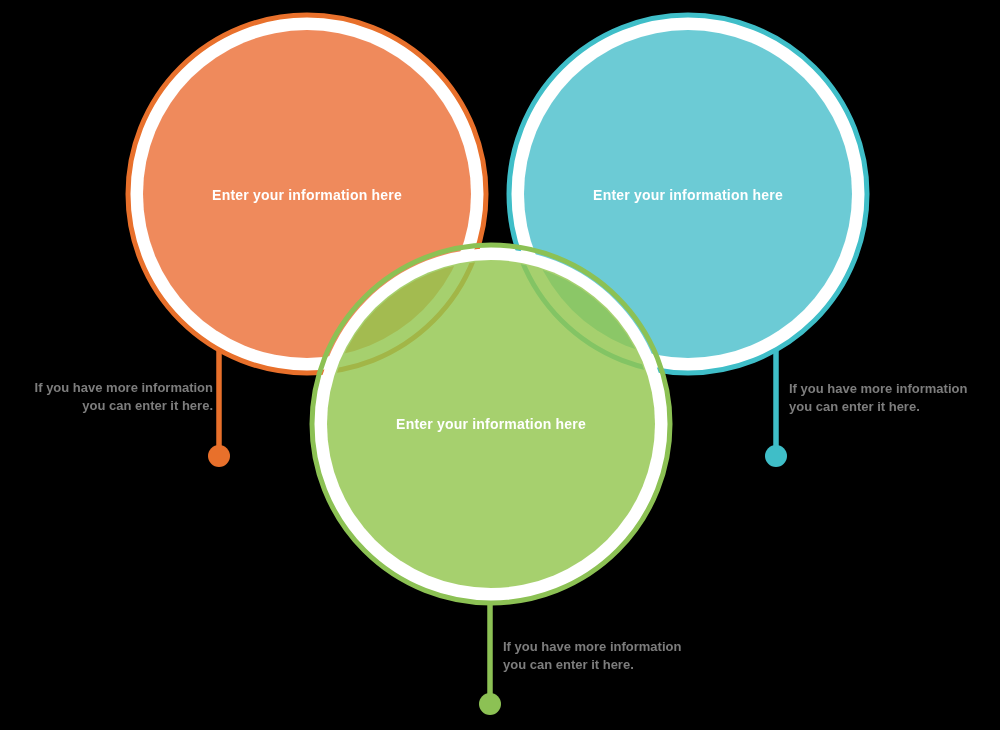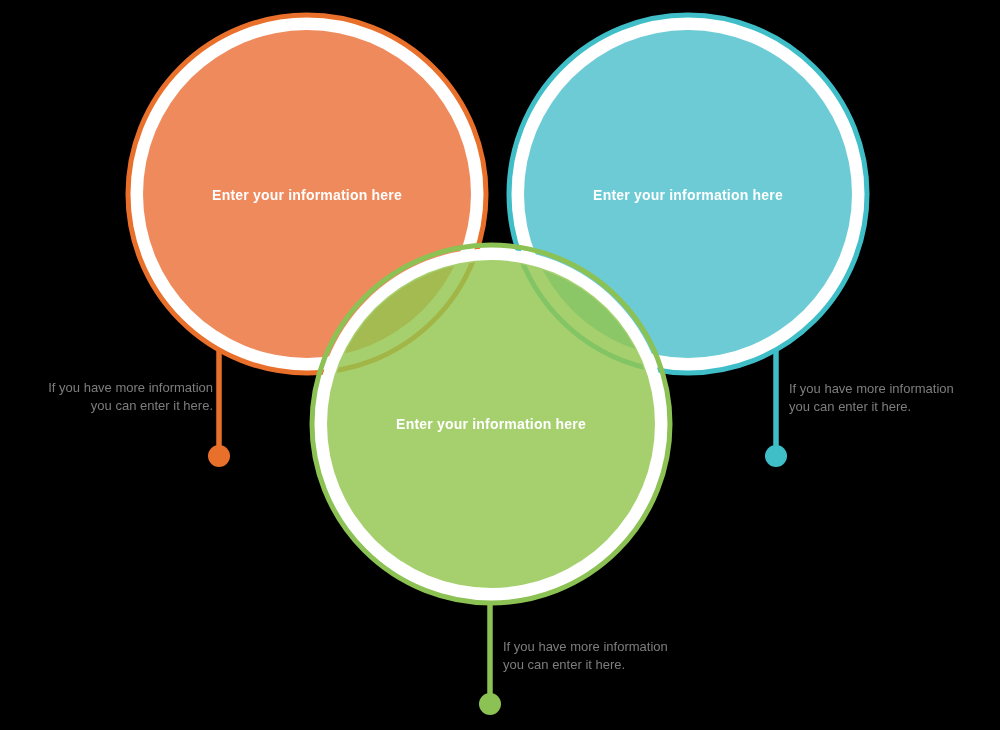--- a/index.html
+++ b/index.html
@@ -24,21 +24,21 @@
     transform: translate(-50%, -50%);
     font-size: 14px;
     font-weight: bold;
     white-space: nowrap;
     letter-spacing: 0.2px;
     cursor: text;
   }
   .note {
     position: absolute;
     font-size: 13px;
-    font-weight: normal;
+    font-weight: bold;
     line-height: 18px;
     cursor: text;
   }
   .note--right { text-align: right; }
   .note--left  { text-align: left;  }
 </style>
 </head>
 <body>
 
 <div class="stage" style="background-color: rgb(0, 0, 0);">

